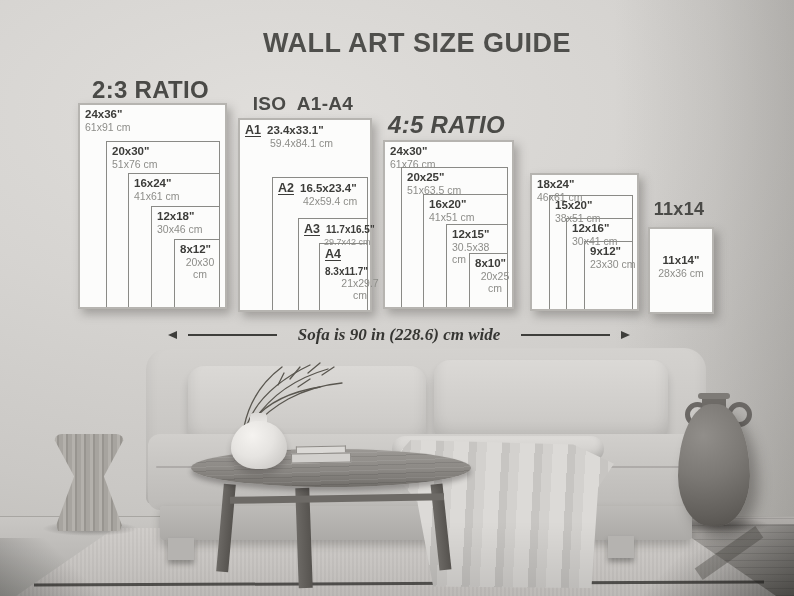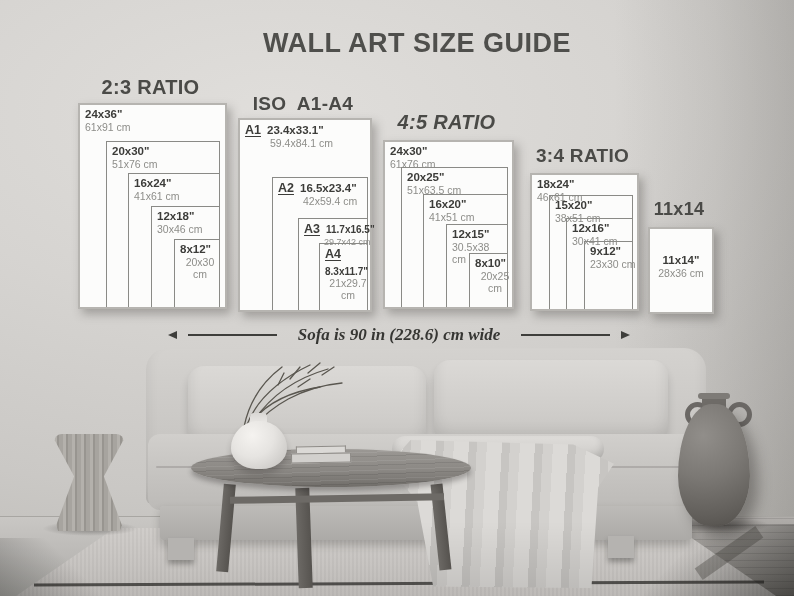--- a/index.html
+++ b/index.html
@@ -27,21 +27,21 @@
     background:rgba(70,68,64,.38);transform:rotate(55deg);}
   .corner-l{position:absolute;left:0;bottom:0;width:130px;height:58px;z-index:8;pointer-events:none;
     background:linear-gradient(225deg, rgba(30,30,28,0) 45%, rgba(30,30,28,.32) 100%);}
   .corner-r{position:absolute;right:0;bottom:0;width:150px;height:72px;z-index:8;pointer-events:none;
     background:linear-gradient(135deg, rgba(22,22,20,0) 30%, rgba(22,22,20,.5) 100%);}
 
   
   .title{position:absolute;left:40px;right:0;top:28px;text-align:center;z-index:2;
     font-size:27px;font-weight:800;letter-spacing:.5px;color:#4f4f4c;}
   .phead{position:absolute;z-index:2;text-align:center;font-weight:800;
-    font-size:20px;color:#4a4a47;letter-spacing:.3px;white-space:pre;}
+    font-size:24px;color:#4a4a47;letter-spacing:.3px;white-space:pre;}
   .h1{left:78px;top:76px;width:145px;}
   .h2{left:236px;top:93px;width:134px;font-size:19px;}
   .h3{left:383px;top:111px;width:127px;font-style:italic;}
   .h4{left:530px;top:145px;width:105px;font-size:19px;}
   .h5{left:644px;top:199px;width:70px;font-size:18px;}
 
   
   .frame{position:absolute;z-index:2;background:#fcfcfb;border:2px solid #b6b4b0;
     box-shadow:4px 5px 9px rgba(62,60,56,.35);}
   .f1{left:78px;top:103px;width:145px;height:202px;}
@@ -61,21 +61,21 @@
   .tiny .cm{width:40px;text-align:center;}
   .p4cm{white-space:nowrap;}
 
   .iso .alabel{font-weight:bold;font-size:12.5px;color:#3c3c39;
     text-decoration:underline;text-underline-offset:2px;}
   .iso .ainch{margin-left:6px;font-size:11.5px;font-weight:bold;color:#3c3c39;white-space:nowrap;}
   .iso .cm{margin-left:25px;}
   .iso.a3 .ainch{font-size:10px;}
   .iso.a3 .cm{font-size:9px;margin-left:20px;white-space:nowrap;}
   .iso.a4 .in2{font-size:10px;font-weight:bold;color:#3c3c39;margin-top:5px;white-space:nowrap;}
-  .iso.a4 .cm{margin-left:2px;width:42px;text-align:center;}
+  .iso.a4 .cm{margin-left:14px;width:42px;text-align:center;}
   .center-label{position:absolute;left:0;right:0;top:25px;text-align:center;line-height:1.15;}
   .center-label .in{font-size:11.5px;font-weight:bold;color:#3c3c39;}
   .center-label .cm{font-size:10.5px;color:#8d8d89;}
 
   
   .sofa-width{position:absolute;left:168px;top:325px;width:462px;height:20px;z-index:2;
     display:flex;align-items:center;gap:11px;}
   .aline{flex:1;height:1.6px;background:#3e3e3b;}
   .ah{width:0;height:0;border-top:4px solid transparent;border-bottom:4px solid transparent;}
   .ah.left{border-right:9px solid #3e3e3b;}
@@ -167,21 +167,20 @@
   <div class="floor-wood"></div>
   <div class="rug"></div>
   <div class="rug-trim"></div>
   <div class="rug-band"></div>
 
   <div class="title">WALL ART SIZE GUIDE</div>
 
   <div class="phead h1">2:3 RATIO</div>
   <div class="phead h2">ISO  A1-A4</div>
   <div class="phead h3">4:5 RATIO</div>
-  <div class="phead h4">3:4 RATIO</div>
   <div class="phead h5">11x14</div>
 
   <div class="frame f1">
     <div class="slabel">
       <div class="in">24x36"</div>
       <div class="cm">61x91 cm</div>
     </div>
     <div class="nest" style="left:26px;top:36px;">
       <div class="slabel">
         <div class="in">20x30"</div>

